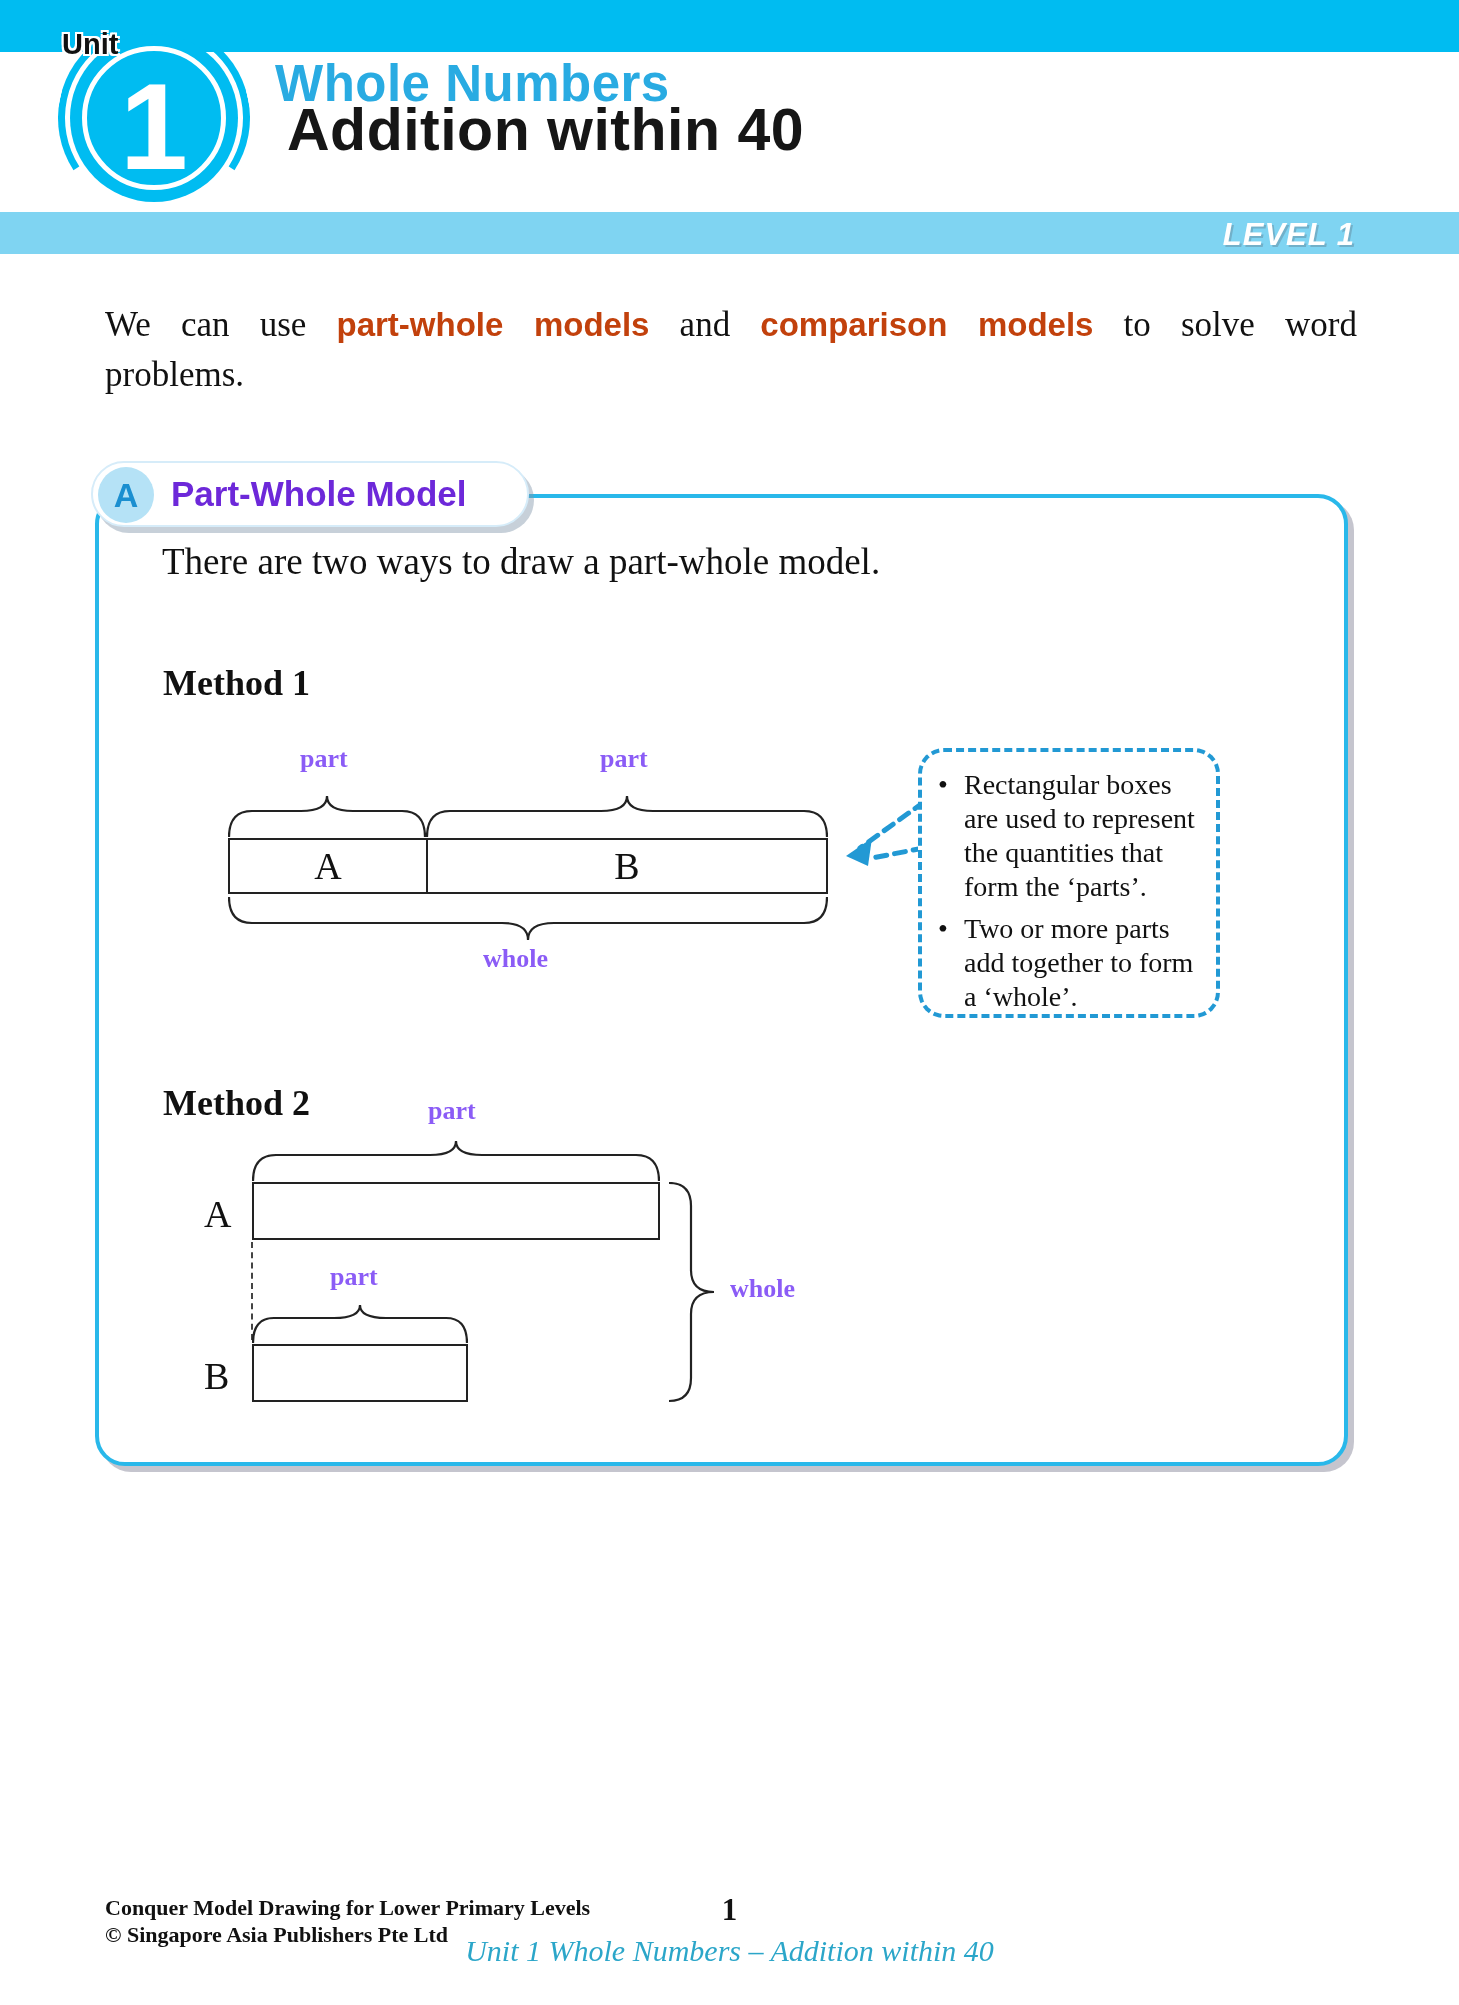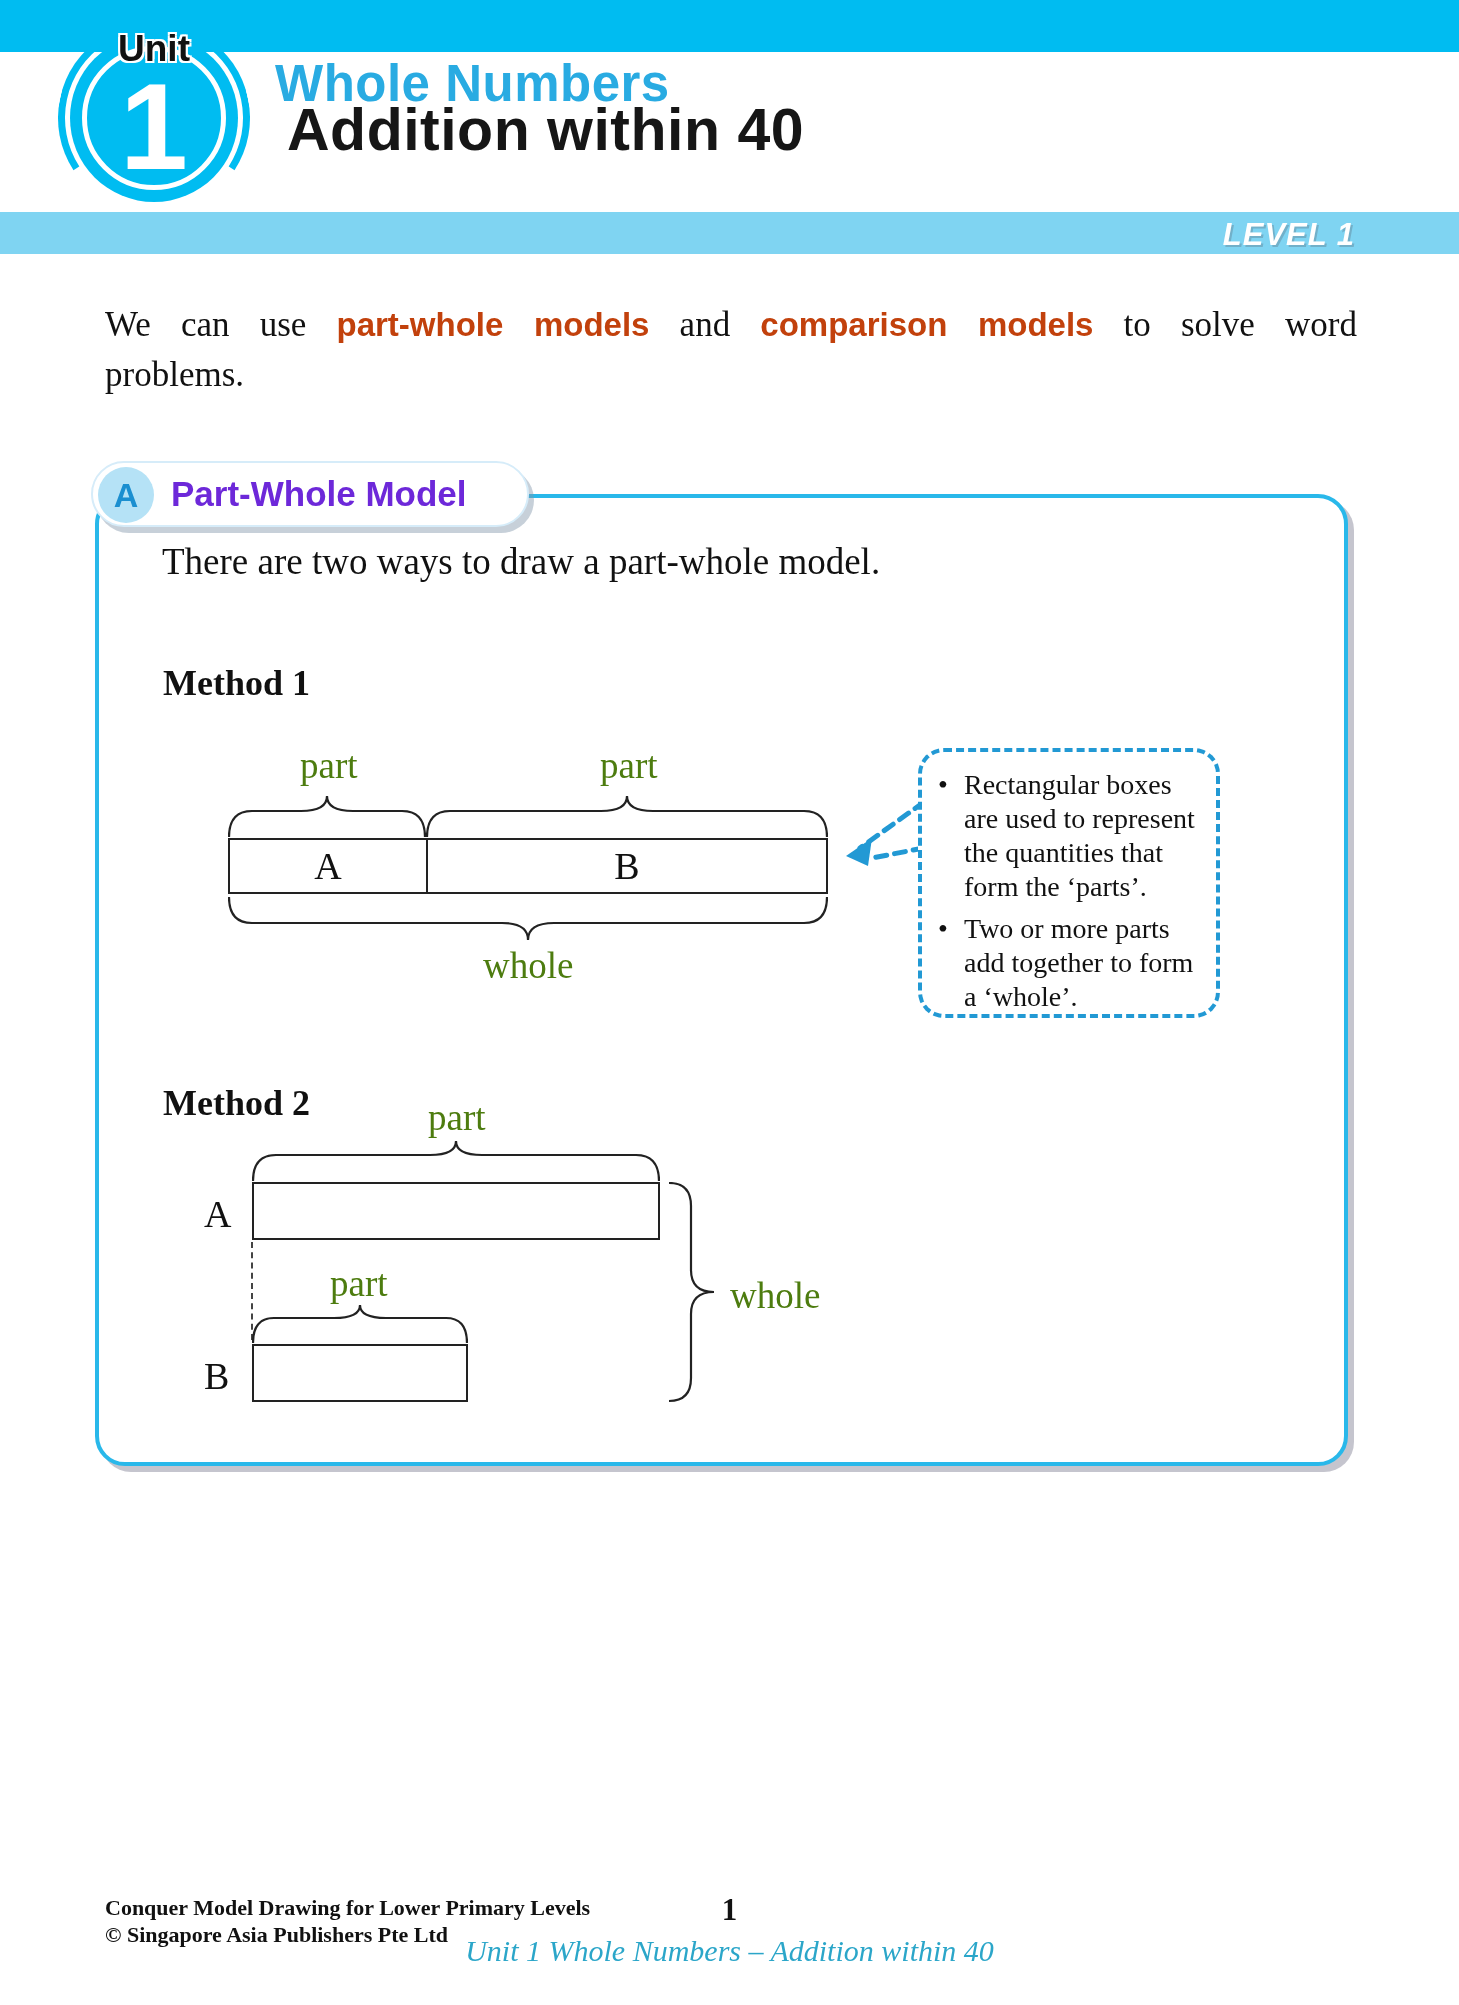--- a/index.html
+++ b/index.html
@@ -9,22 +9,22 @@
   
   .top-band { position:absolute; left:0; top:0; width:1459px; height:52px; background:#00BCF1; }
 
   
   .unit-badge { position:absolute; left:62px; top:26px; width:184px; height:184px; z-index:5; }
   .unit-arc { position:absolute; inset:-4px; border:7px solid transparent; border-radius:50%; }
   .unit-arc.l { border-left-color:#00BCF1; transform:rotate(12deg); }
   .unit-arc.r { border-right-color:#00BCF1; transform:rotate(-12deg); }
   .unit-disc { position:absolute; inset:8px; background:#00BCF1; border-radius:50%; }
   .unit-ring { position:absolute; inset:20px; border:5px solid #ffffff; border-radius:50%; }
-  .unit-word { position:absolute; left:0; right:0; top:2px; text-align:center;
-    font-family:"Liberation Sans", sans-serif; font-weight:900; font-size:37px; color:#111;
+  .unit-word { position:absolute; left:0; right:0; top:2px; text-align:left;
+    font-family:"Liberation Sans", sans-serif; font-weight:900; font-size:29px; color:#111;
     text-shadow:-2px -2px 0 #fff, 2px -2px 0 #fff, -2px 2px 0 #fff, 2px 2px 0 #fff, 0 2px 0 #fff, 0 -2px 0 #fff; }
   .unit-num { position:absolute; left:0; right:0; top:34px; text-align:center; color:#ffffff;
     font-family:"Liberation Sans", sans-serif; font-weight:800; font-size:122px; line-height:1.1; }
 
   
   .subject { position:absolute; left:275px; top:54px; font-family:"Liberation Sans", sans-serif;
     font-weight:800; font-size:51px; color:#29ABE2; letter-spacing:0.5px; }
   .title { position:absolute; left:287px; top:96px; font-family:"Liberation Sans", sans-serif;
     font-weight:800; font-size:59px; color:#161616; letter-spacing:0.5px; }
 
@@ -54,21 +54,21 @@
   .pill-title { margin-left:78px; font-family:"Liberation Sans", sans-serif; font-weight:800;
     font-size:35px; color:#6d28d9; }
 
   .lead { position:absolute; left:162px; top:540px; font-size:37px; color:#111; }
 
   .method-head { position:absolute; font-weight:700; font-size:36px; color:#111; }
   .mh1 { left:163px; top:662px; }
   .mh2 { left:163px; top:1082px; }
 
   
-  .dia-label { position:absolute; color:#4d7c0f; font-size:37px; }
+  .dia-label { position:absolute; color:#8b5cf6; font-size:26px;font-weight:bold; }
   .brace { position:absolute; }
   .brace path { stroke:#222; stroke-width:2.2; fill:none; }
 
   
   .bar { position:absolute; left:228px; top:838px; width:600px; height:56px; border:2px solid #222; display:flex; }
   .bar-cell { display:flex; align-items:center; justify-content:center; font-size:38px; color:#111; height:100%; }
   .cell-a { width:198px; border-right:2px solid #222; }
   .cell-b { flex:1; }
 
   

